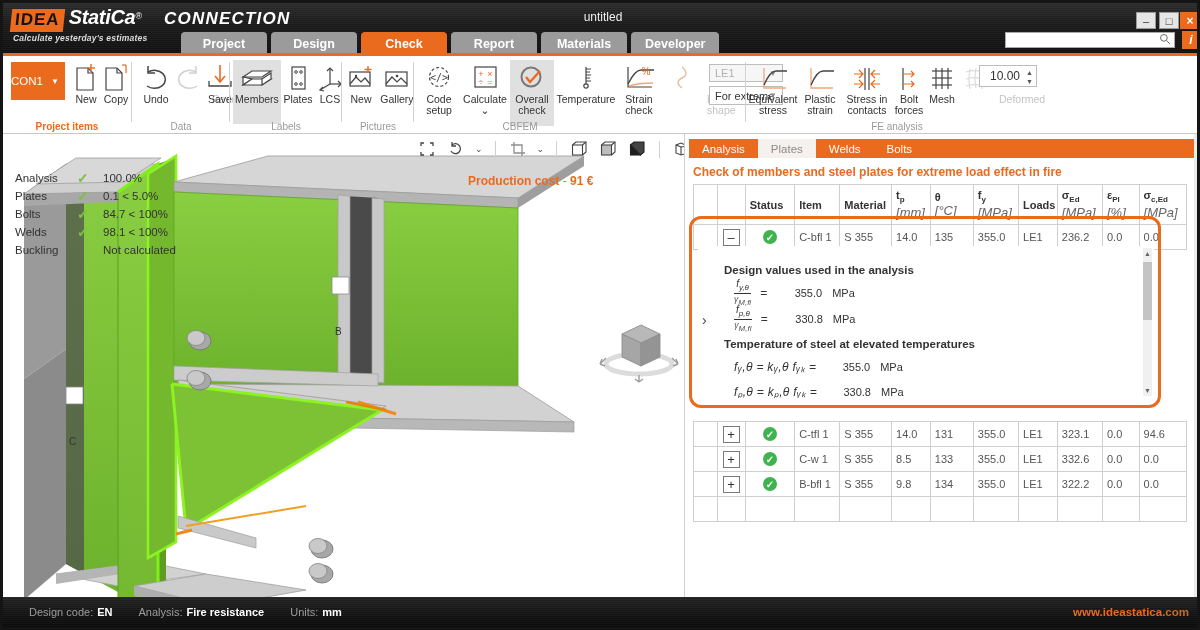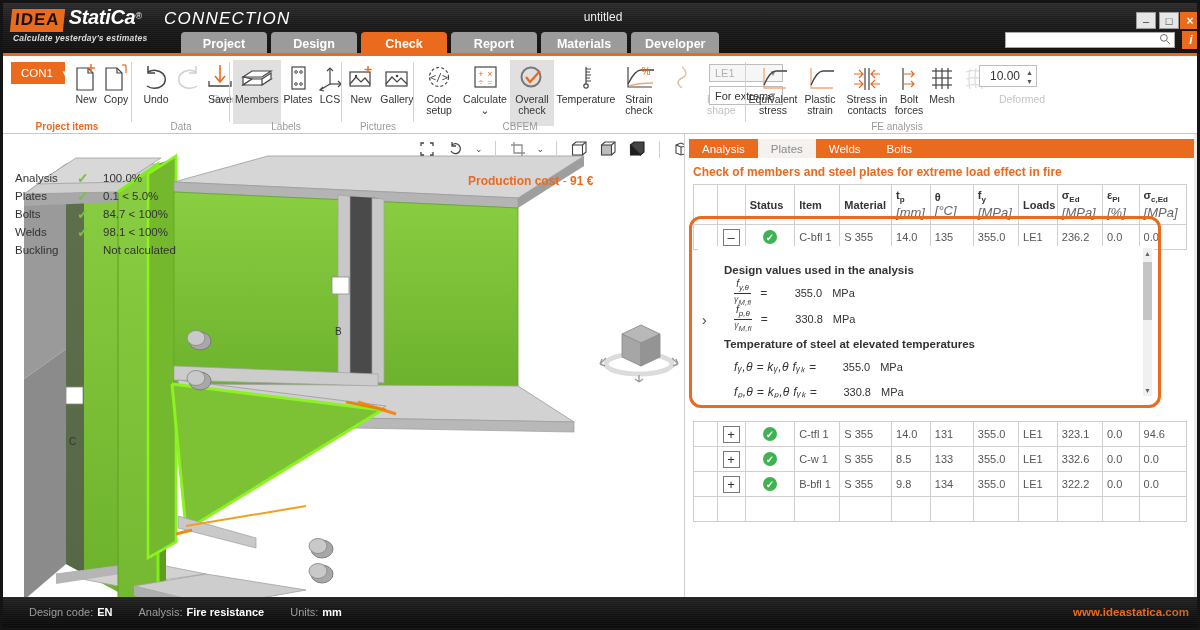--- a/index.html
+++ b/index.html
@@ -35,21 +35,21 @@
     padding: 1px 4px 2px 4px;
     font-family: "Liberation Sans", sans-serif;
     transform: skewX(-6deg);
   }
   .logo-statica {
     color: #ffffff; font-size: 20px; font-weight: bold; font-style: italic;
     letter-spacing: -0.3px; margin-left: 5px; vertical-align: 1px;
   }
   .logo-reg { color: #ffffff; font-size: 9px; vertical-align: super; }
   .logo-conn {
-    color: #ffffff; font-size: 17px; font-weight: normal; font-style: italic;
+    color: #ffffff; font-size: 17px; font-weight: bold; font-style: italic;
     letter-spacing: 1.2px; margin-left: 22px; vertical-align: 1px;
   }
   .logo-tag {
     display: block; color: #dcdcdc; font-size: 8.5px; font-style: italic;
     font-weight: bold; margin-top: 1px; margin-left: 2px; letter-spacing: 0.2px;
   }
   .doc-title {
     position: absolute; left: 0; right: 0; top: 7px; text-align: center;
     color: #efefef; font-size: 12px;
   }
@@ -103,23 +103,23 @@
   .rgroup.proj .gtitle { color: #ea6a1e; font-weight: bold; }
   .rsep { position: absolute; top: 6px; width: 1px; height: 60px; background: #d2d2d2; }
   .ritem {
     position: absolute; top: 4px; width: 46px; text-align: center; cursor: pointer;
   }
   .ritem .icn { height: 32px; display: flex; align-items: flex-end; justify-content: center; }
   .ritem .lbl { font-size: 10.5px; color: #333; line-height: 11px; margin-top: 2px; }
   .ritem.dis .lbl { color: #c3c3c3; margin-left: 47px; }
   .ritem.sel { background: #e0e0e0; }
   .conbtn {
-    position: absolute; left: 8px; top: 6px; width: 54px; height: 22px;
+    position: absolute; left: 8px; top: 6px; width: 54px; height: 38px;
     background: #ea6a1e; color: #fff; font-size: 11.5px;
-    display: flex; align-items: center; padding-left: 10px; cursor: pointer;
+    display: flex; align-items: center; padding-left: 0; cursor: pointer;
   }
   .conbtn .car { margin-left: 8px; font-size: 8px; }
   .combo {
     position: absolute; border: 1px solid #bdbdbd; background: #fff;
     font-size: 11px; color: #333; display: flex; align-items: center;
     padding-left: 5px; cursor: pointer;
   }
   .combo .car { position: absolute; right: 5px; font-size: 8px; color: #888; }
   .combo.dis { color: #b0b0b0; background: #f6f6f6; }
   .numbox {

